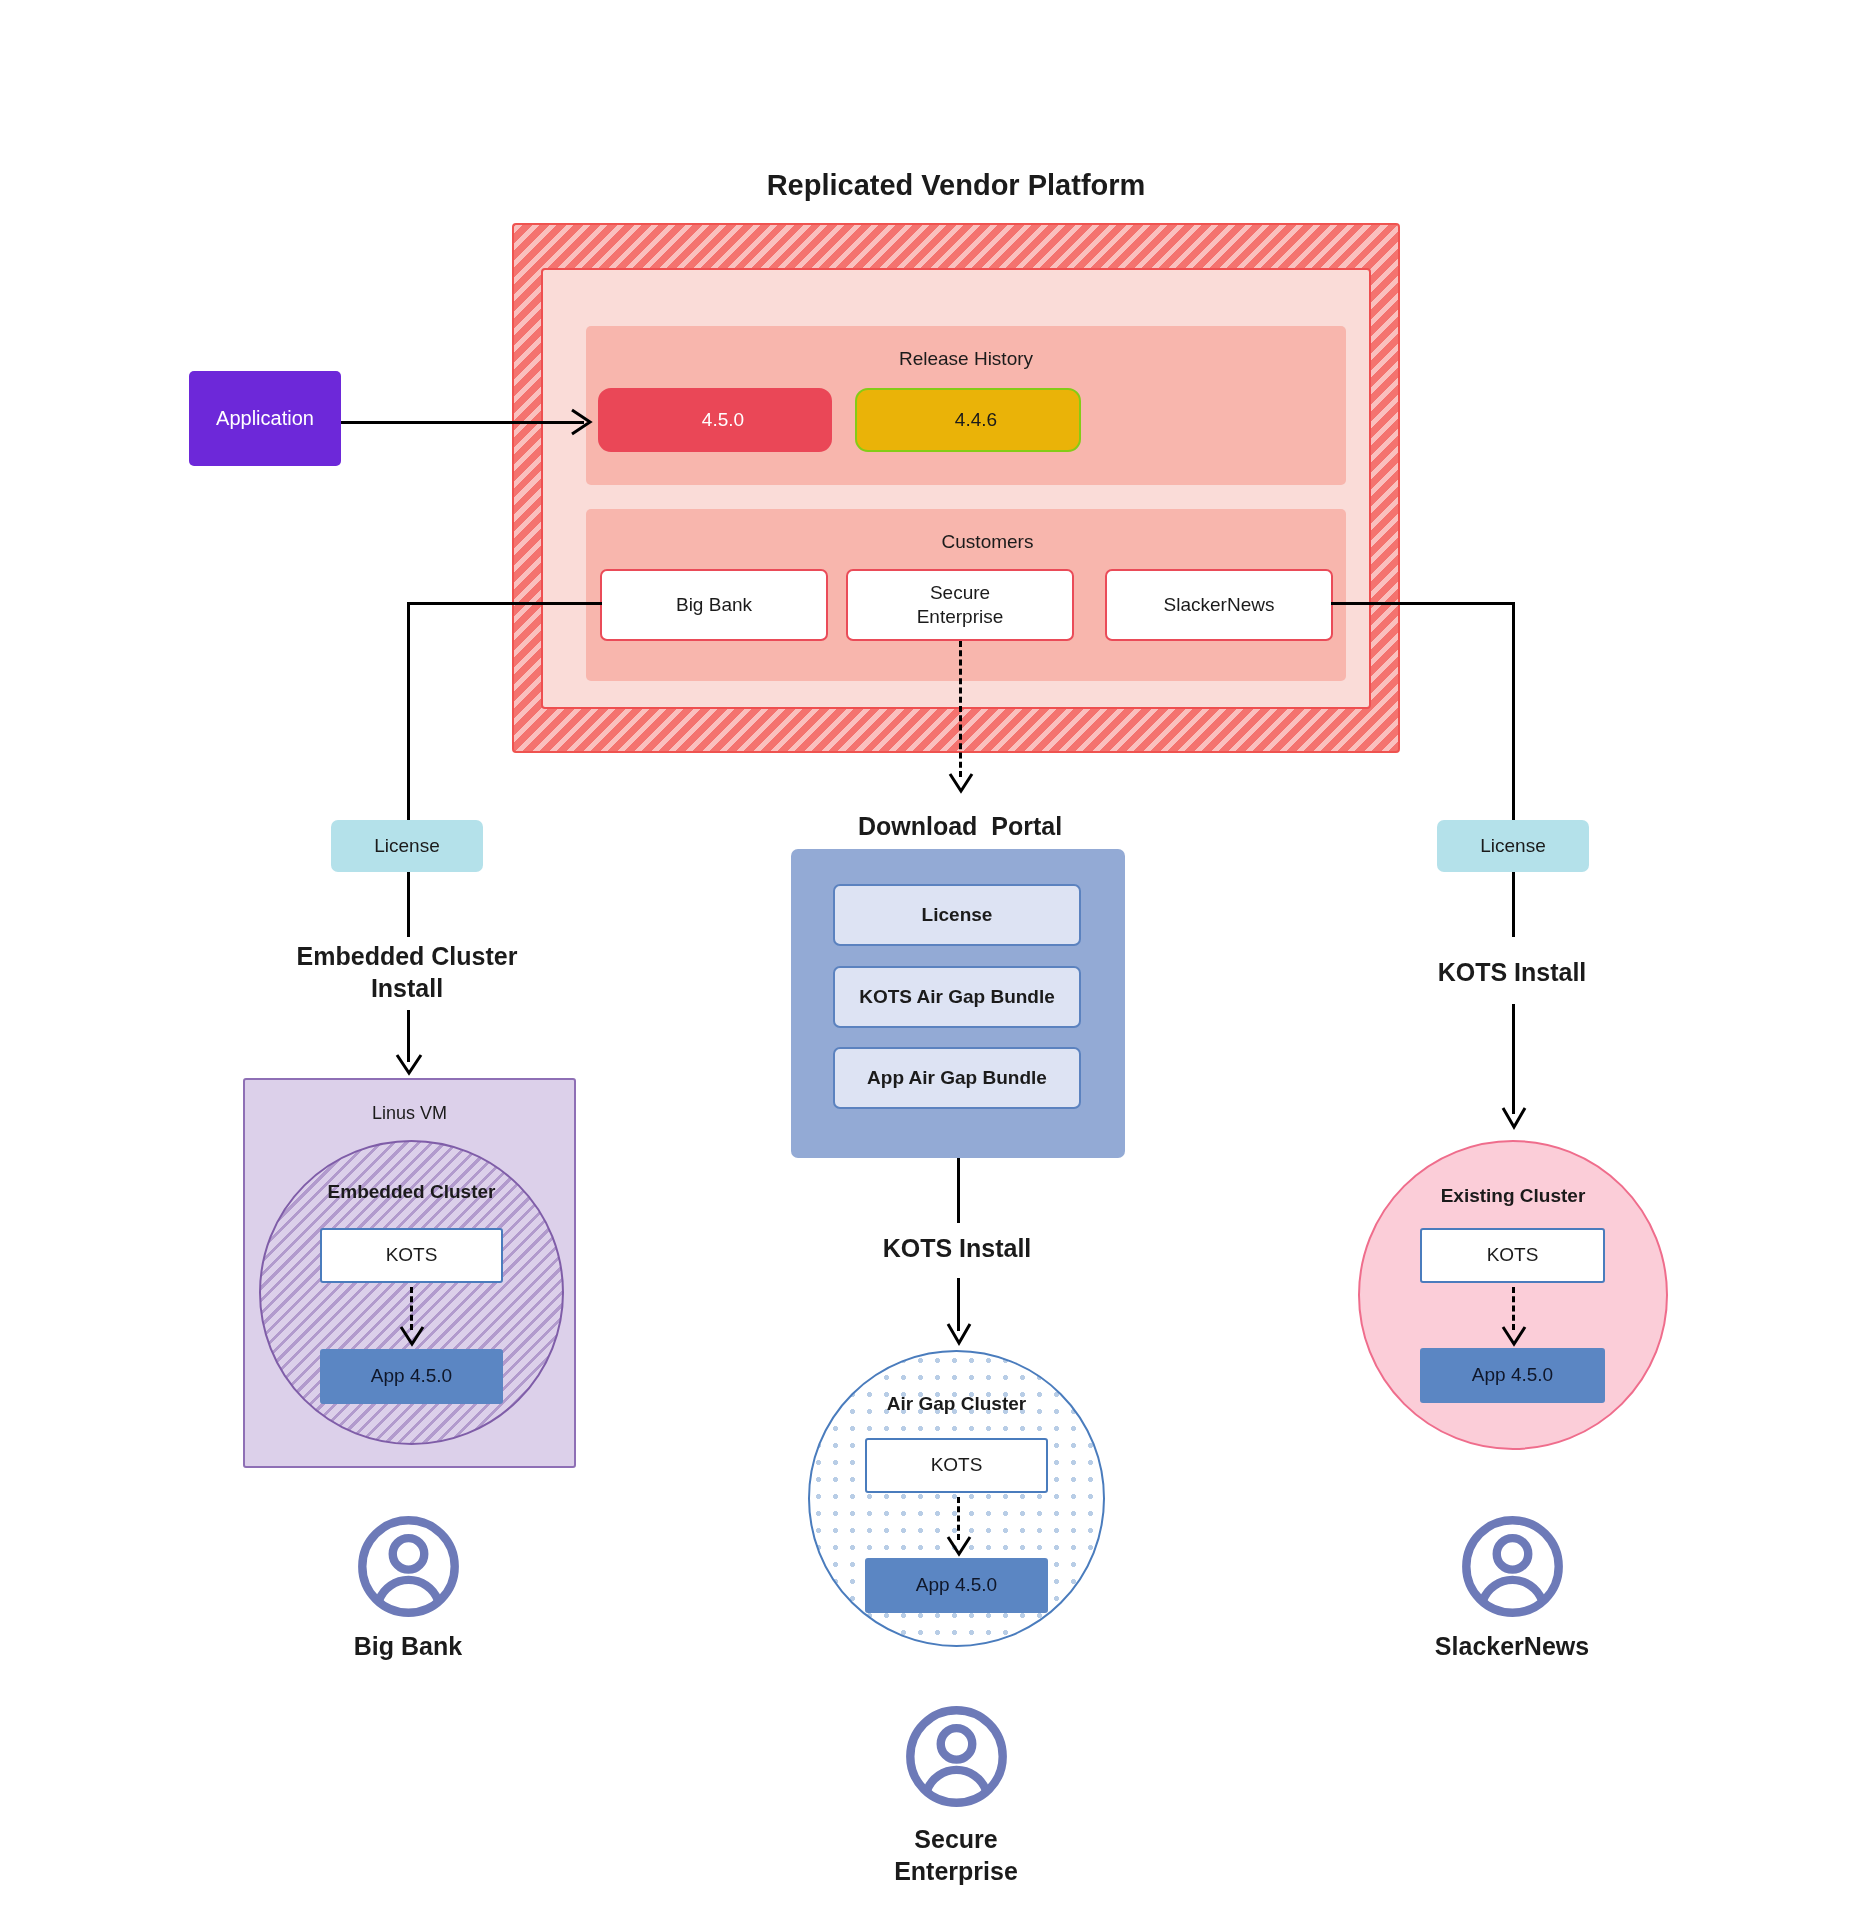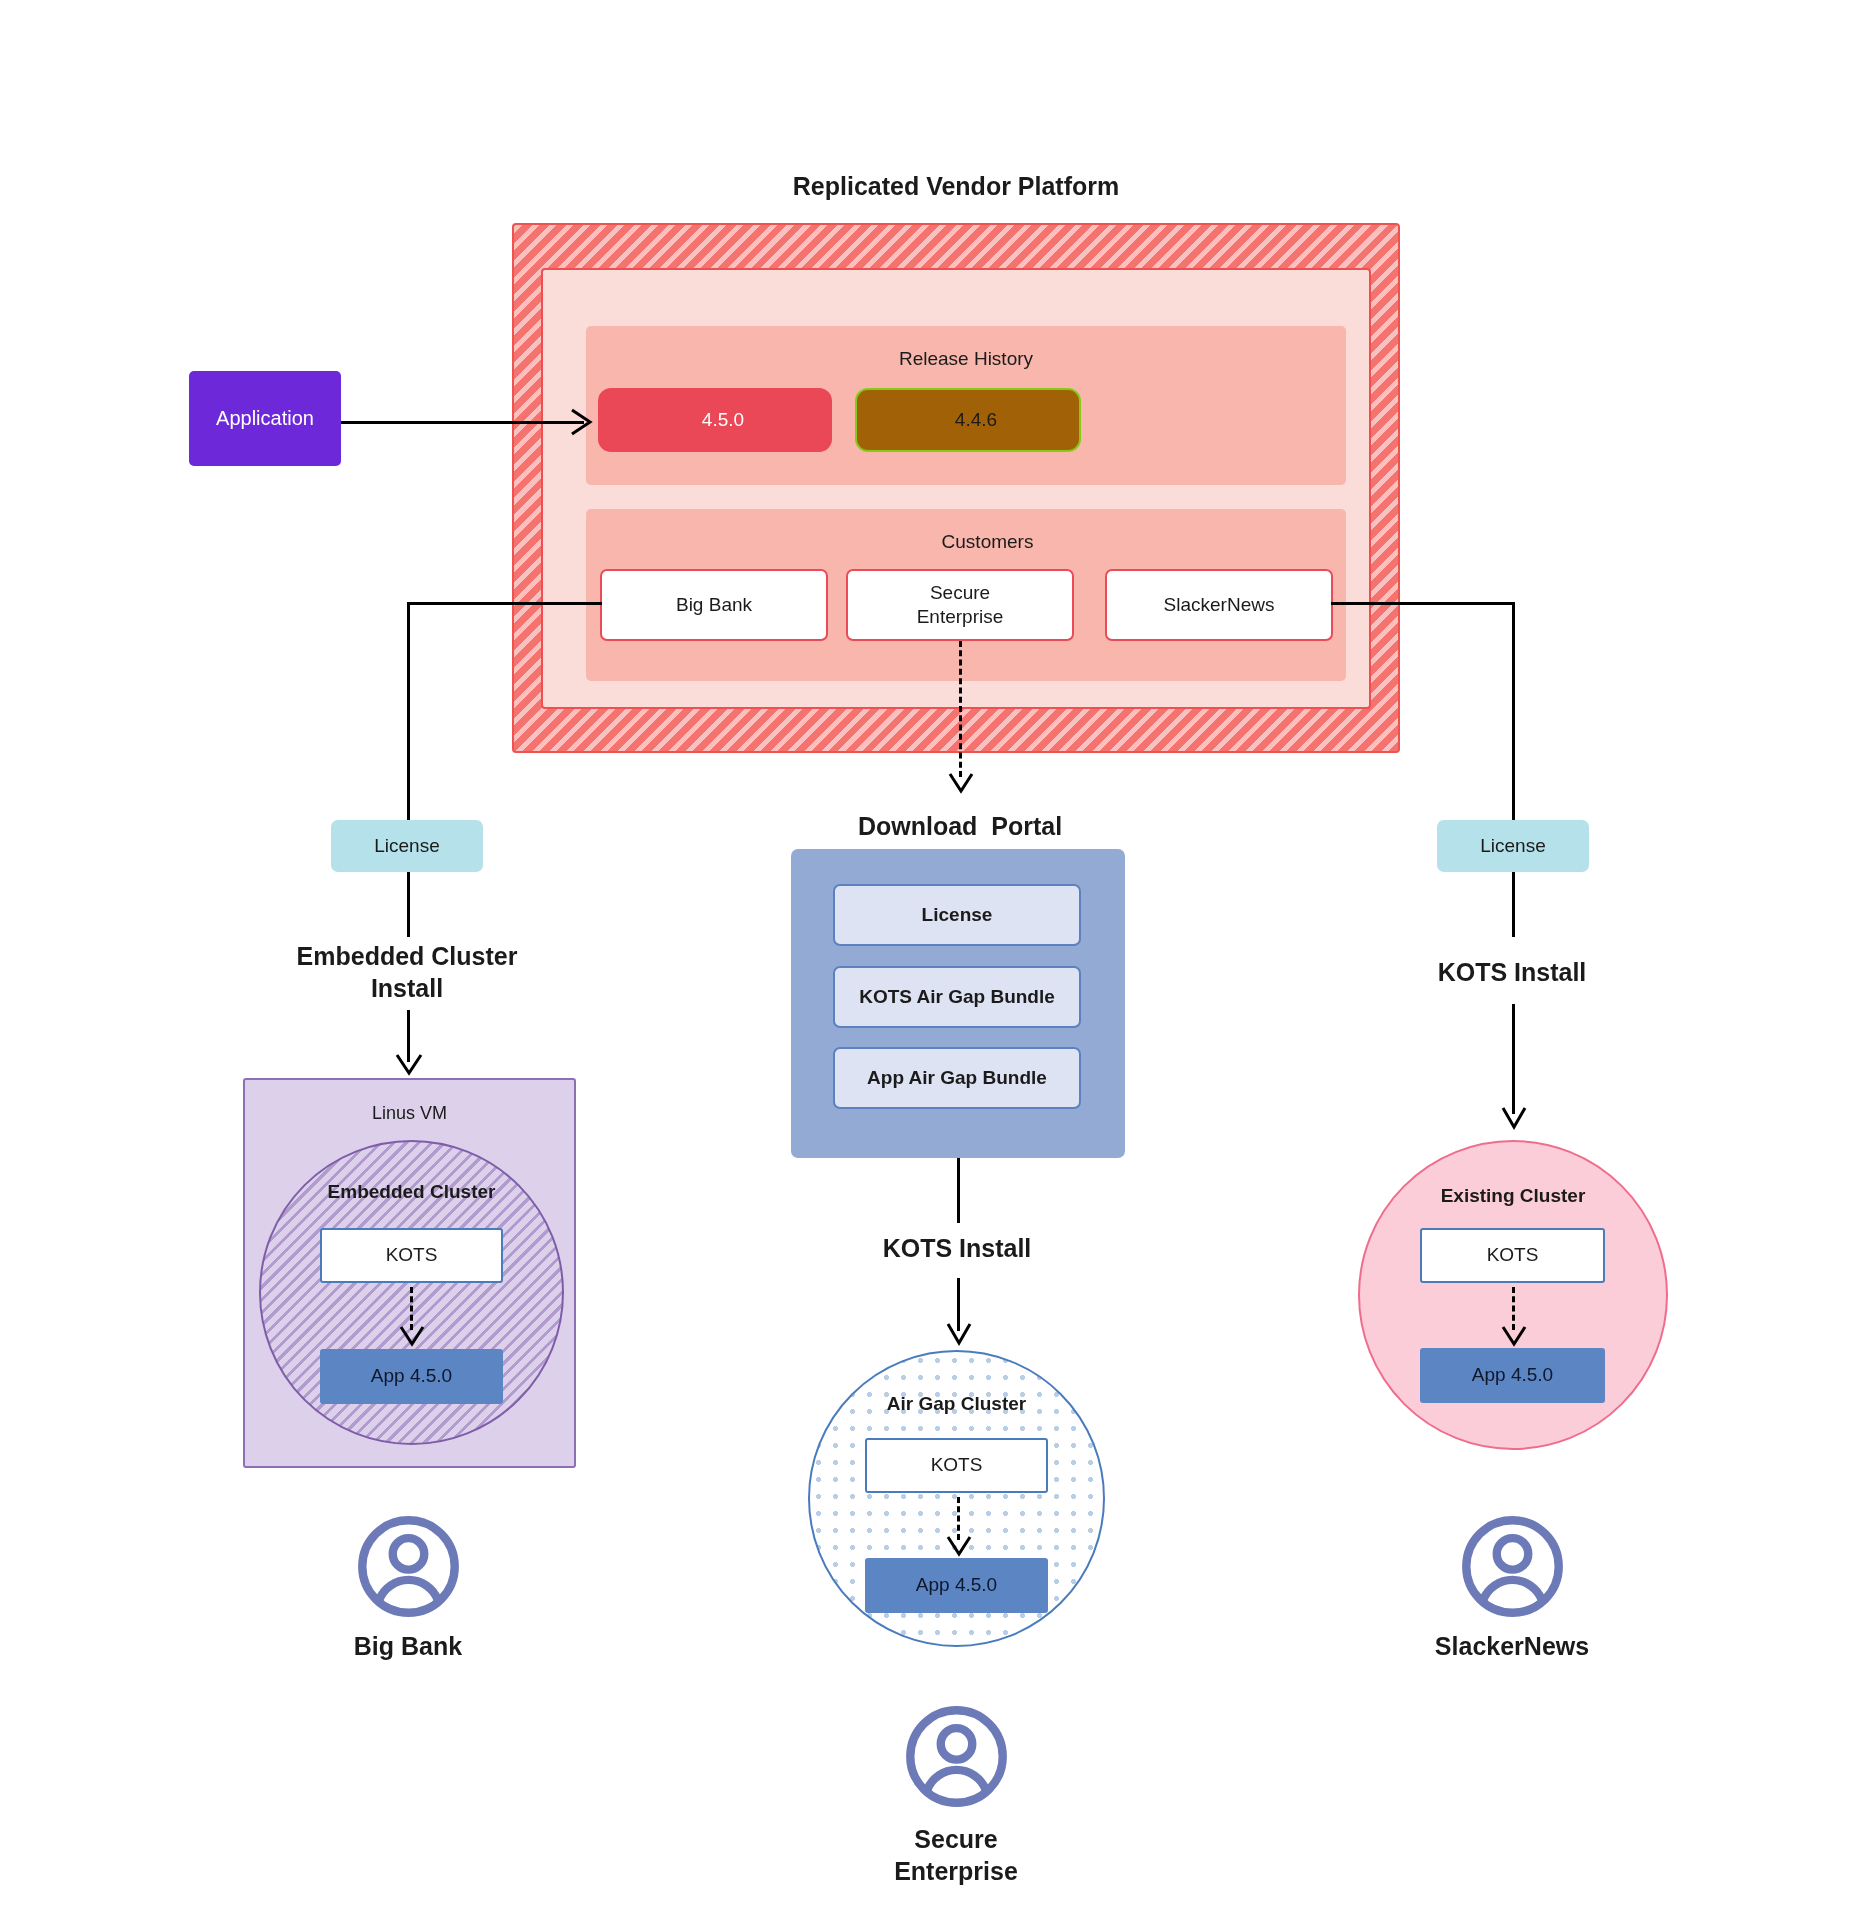--- a/index.html
+++ b/index.html
@@ -19,21 +19,21 @@
   .ctr{
     display:flex;align-items:center;justify-content:center;
     text-align:center;line-height:1.28;
   }
 
   
   .lbl{
     color:#1b1b1b;
     white-space:pre;
   }
-  .t-title{font-size:25px;font-weight:700;}
+  .t-title{font-size:29px;font-weight:700;}
   .t-section{font-size:19px;font-weight:400;}
   .t-flow{font-size:25px;font-weight:700;}
   .t-person{font-size:25px;font-weight:700;}
 
   
   #vendor-platform{
     background-color:#f4736f;
     background-image:repeating-linear-gradient(
        -45deg,
        rgba(255,255,255,0)  0px,
@@ -51,21 +51,21 @@
   .sub-panel{
     background:#f8b6ad;
     border-radius:5px;
   }
   .rel-card{
     border-radius:13px;
     border:2px solid #84cc16;
     padding-left:16px;
   }
   .rel-card.current{background:#ea4757;color:#ffffff;border-color:#ea4757;}
-  .rel-card.old{background:#a16207;color:#1b1b1b;}
+  .rel-card.old{background:#eab308;color:#1b1b1b;}
   .cust-card{
     background:#ffffff;
     border:2px solid #ea4b58;
     border-radius:7px;
     color:#1b1b1b;
   }
 
   
   #application-box{
     background:#6d28d9;

